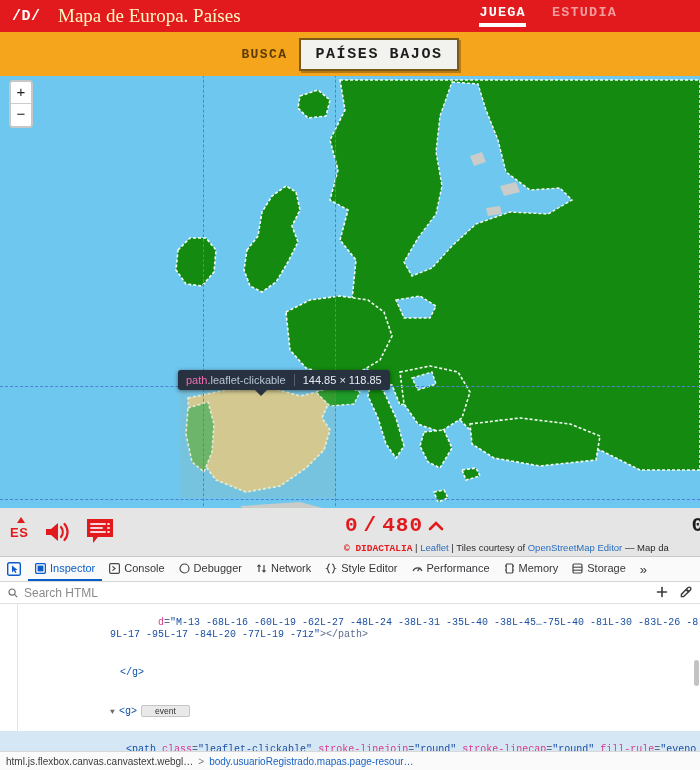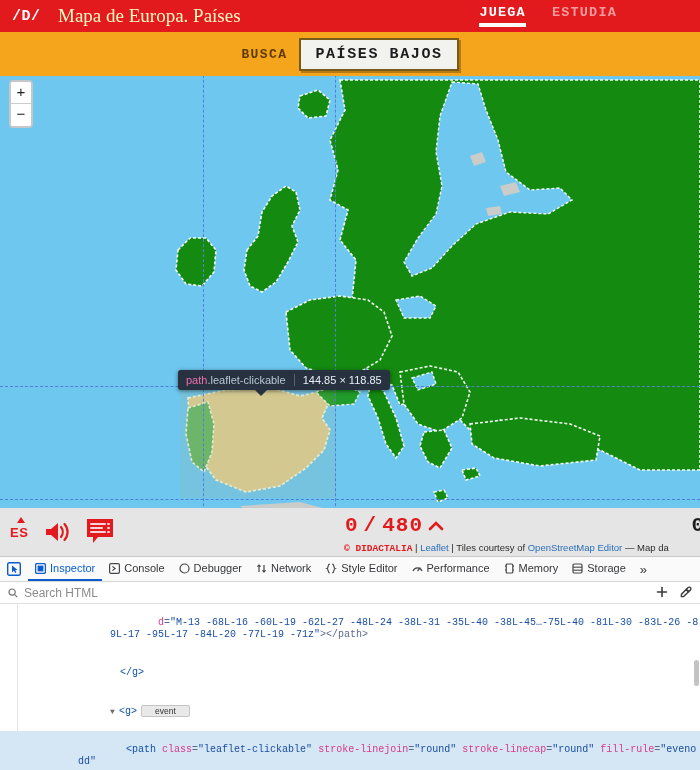--- a/index.html
+++ b/index.html
@@ -486,14 +486,19 @@
       <div class="node" style="padding-left:62px;">
         <span class="twisty">▼</span><span class="tagname">&lt;g&gt;</span><span class="ev-badge">event</span>
       </div>
 
       <div class="node sel" style="padding-left:78px;">
         <span class="tagname">&lt;path</span><span id="sel-attrs"> <span class="attrname">class</span><span class="punct">=</span><span class="attrval">"leaflet-clickable"</span> <span class="attrname">stroke-linejoin</span><span class="punct">=</span><span class="attrval">"round"</span> <span class="attrname">stroke-linecap</span><span class="punct">=</span><span class="attrval">"round"</span> <span class="attrname">fill-rule</span><span class="punct">=</span><span class="attrval">"evenodd"</span>       </span>
       </div>
 
     </div>
 
+    <div class="dt-breadcrumb">
+      <span class="crumb">html.js.flexbox.canvas.canvastext.webgl…</span>
+      <span class="sep">&gt;</span>
+      <span class="crumb link">body.usuarioRegistrado.mapas.page-resour…</span>
+    </div>
   </div>
 </div>
 
 </body></html>

